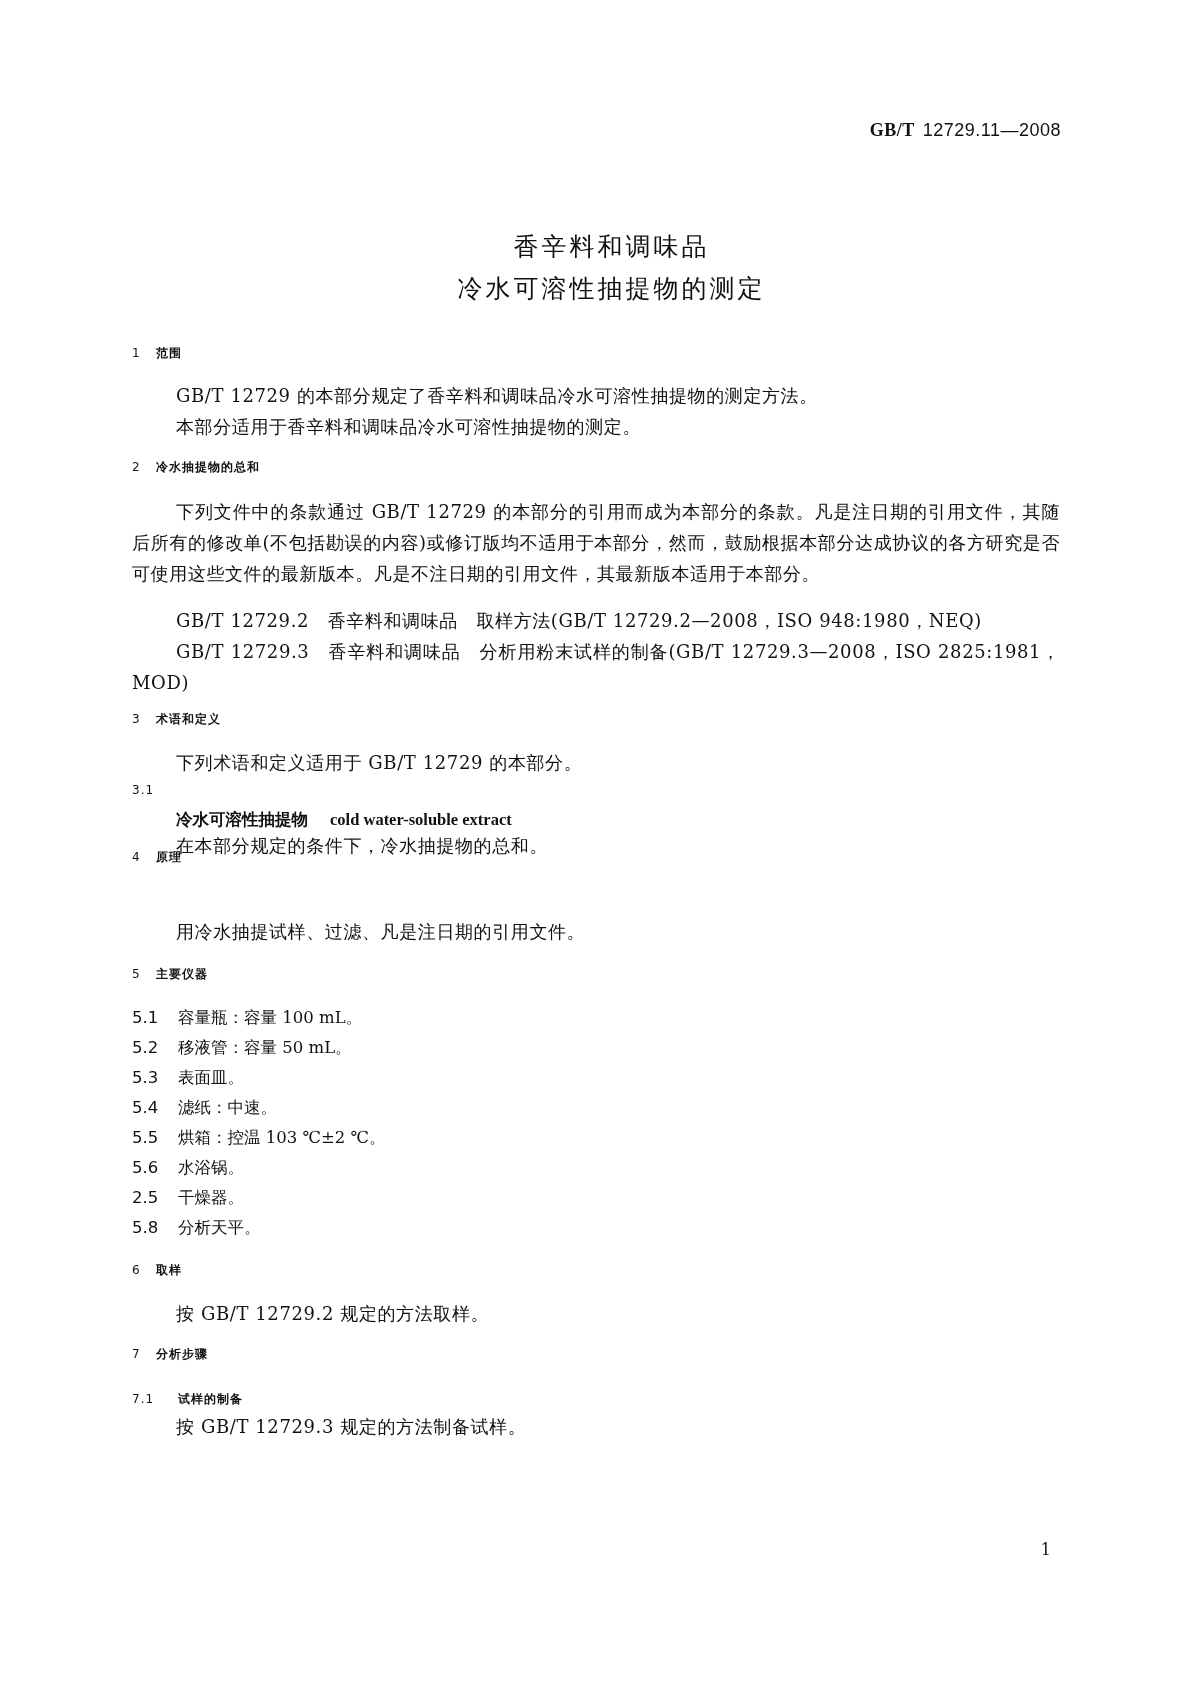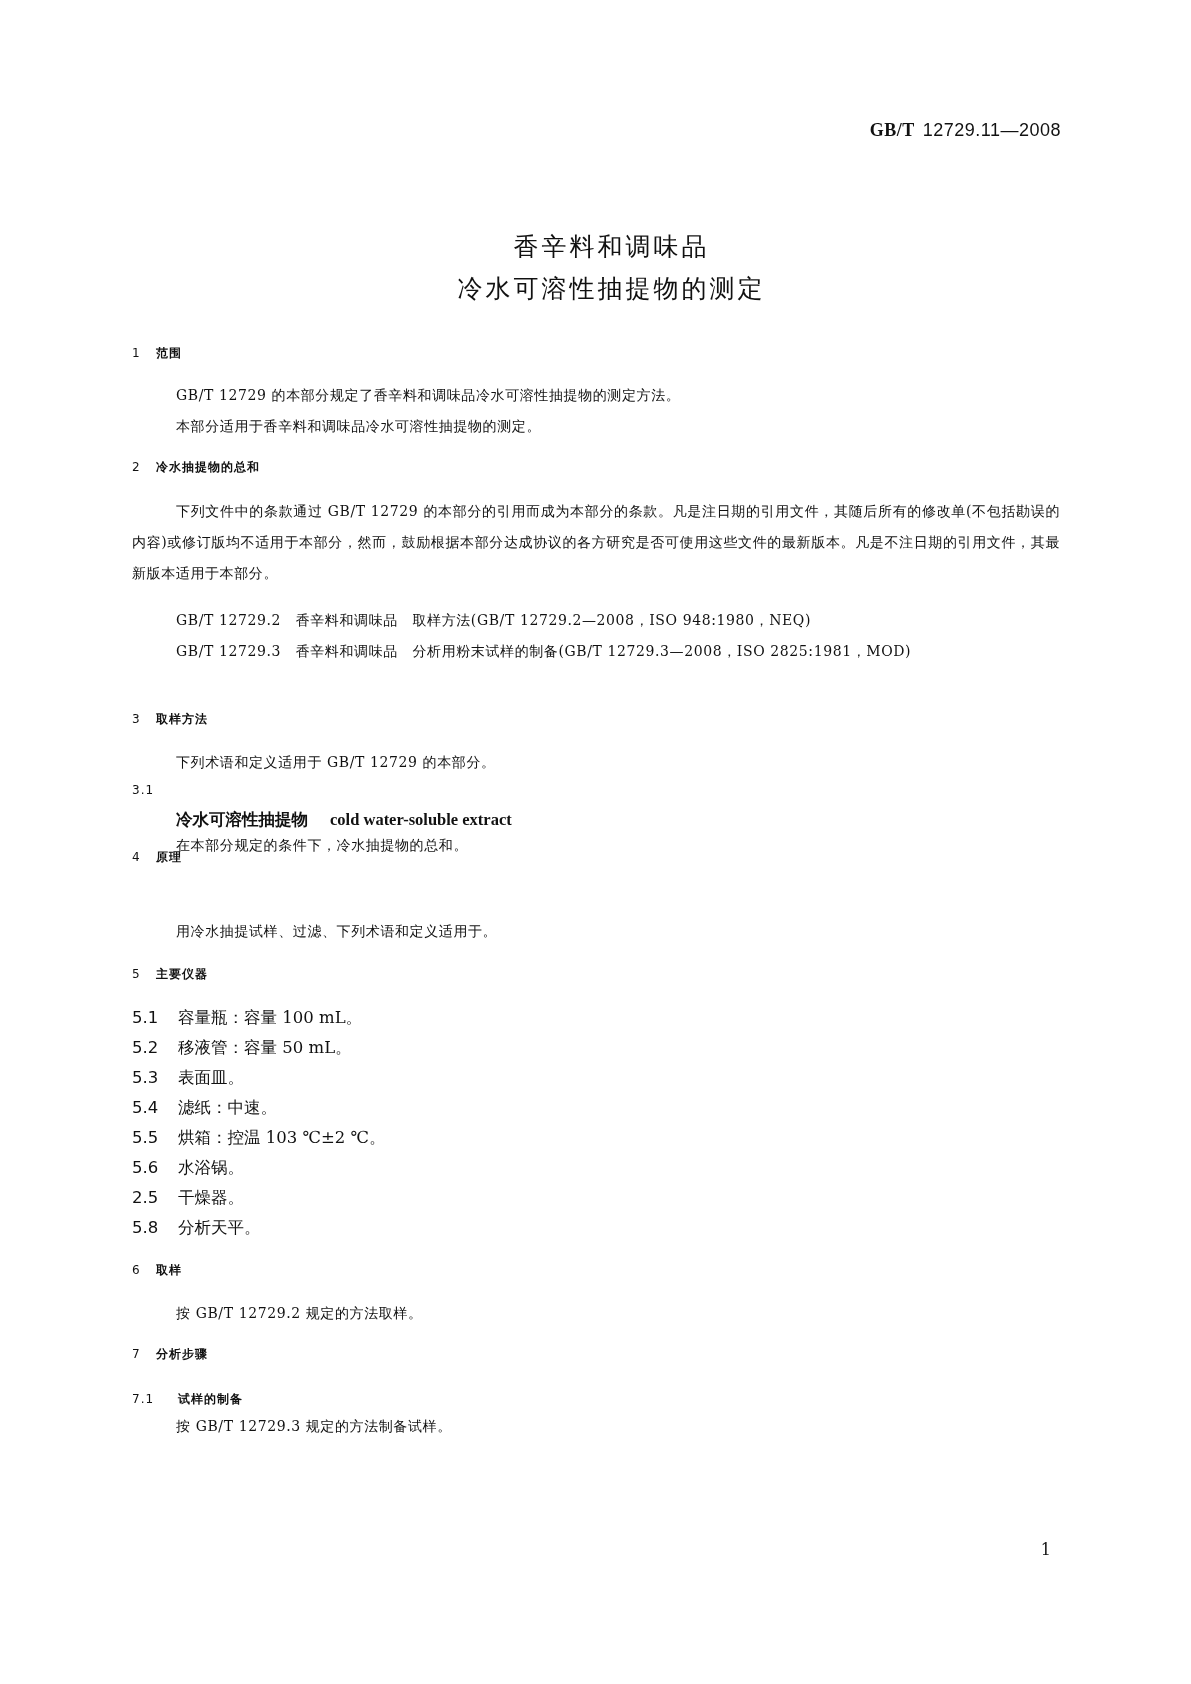--- a/index.html
+++ b/index.html
@@ -18,21 +18,21 @@
       position: absolute; left: 0; width: 100%; text-align: center;
       font-family: "DejaVu Sans", "Liberation Sans", sans-serif;
       font-size: 25px; letter-spacing: 3px; font-weight: 500; margin-left: 16px;
     }
     .t1 { top: 230px; }
     .t2 { top: 272px; }
     .content { position: absolute; left: 132px; width: 928px; top: 0; }
     .h { position: absolute; left: 0; font-family: "DejaVu Sans", "Liberation Sans", sans-serif;
          font-size: 12px; font-weight: bold; letter-spacing: 1px; white-space: nowrap; }
     .h .num { font-weight: normal; display: inline-block; }
-    .p { position: absolute; font-size: 14px; line-height: 31px; letter-spacing: 0.6px; }
+    .p { position: absolute; font-size: 18px; line-height: 31px; letter-spacing: 0.6px; }
     .indent { left: 44px; }
     .block { left: 0; width: 928px; text-indent: 44px; text-align: justify; }
     .item { position: absolute; left: 0; font-size: 16.5px; white-space: nowrap; }
     .item .num { font-family: "DejaVu Sans", "Liberation Sans", sans-serif; display: inline-block; width: 46px; }
     .term { position: absolute; left: 44px; font-size: 16.5px; font-weight: bold;
             font-family: "DejaVu Sans", "Liberation Sans", sans-serif; white-space: nowrap; }
     .term .en { font-family: "Liberation Serif", "DejaVu Serif", serif; margin-left: 22px; }
     .page-num { position: absolute; right: 140px; top: 1540px; font-size: 16px; }
   </style>
 </head>
@@ -54,33 +54,33 @@
   <div class="p indent" style="top:411px">本部分适用于香辛料和调味品冷水可溶性抽提物的测定。</div>
 
   <div class="h" style="top:459px">
     <span class="num" style="width:24px">2</span><span>冷水抽提物的总和</span>
   </div>
   <div class="p block" style="top:496px">下列文件中的条款通过 GB/T 12729 的本部分的引用而成为本部分的条款。凡是注日期的引用文件，其随后所有的修改单(不包括勘误的内容)或修订版均不适用于本部分，然而，鼓励根据本部分达成协议的各方研究是否可使用这些文件的最新版本。凡是不注日期的引用文件，其最新版本适用于本部分。</div>
   <div class="p block" style="top:605px">GB/T 12729.2　香辛料和调味品　取样方法(GB/T 12729.2—2008，ISO 948:1980，NEQ)</div>
   <div class="p block" style="top:636px">GB/T 12729.3　香辛料和调味品　分析用粉末试样的制备(GB/T 12729.3—2008，ISO 2825:1981，MOD)</div>
 
   <div class="h" style="top:711px">
-    <span class="num" style="width:24px">3</span><span>取样方法</span>
+    <span class="num" style="width:24px">3</span><span>术语和定义</span>
   </div>
   <div class="p indent" style="top:747px">下列术语和定义适用于 GB/T 12729 的本部分。</div>
   <div class="h" style="top:783px; font-weight:normal">3.1</div>
   <div class="term" style="top:809px">
     <span>冷水可溶性抽提物</span><span class="en">cold water-soluble extract</span>
   </div>
   <div class="p indent" style="top:830px">在本部分规定的条件下，冷水抽提物的总和。</div>
 
   <div class="h" style="top:849px">
     <span class="num" style="width:24px">4</span><span>原理</span>
   </div>
-  <div class="p indent" style="top:916px">用冷水抽提试样、过滤、下列术语和定义适用于。</div>
+  <div class="p indent" style="top:916px">用冷水抽提试样、过滤、凡是注日期的引用文件。</div>
 
   <div class="h" style="top:966px">
     <span class="num" style="width:24px">5</span><span>主要仪器</span>
   </div>
   <div class="item" style="top:1007px"><span class="num">5.1</span><span>容量瓶：容量 100 mL。</span></div>
   <div class="item" style="top:1037px"><span class="num">5.2</span><span>移液管：容量 50 mL。</span></div>
   <div class="item" style="top:1067px"><span class="num">5.3</span><span>表面皿。</span></div>
   <div class="item" style="top:1097px"><span class="num">5.4</span><span>滤纸：中速。</span></div>
   <div class="item" style="top:1127px"><span class="num">5.5</span><span>烘箱：控温 103 ℃±2 ℃。</span></div>
   <div class="item" style="top:1157px"><span class="num">5.6</span><span>水浴锅。</span></div>

